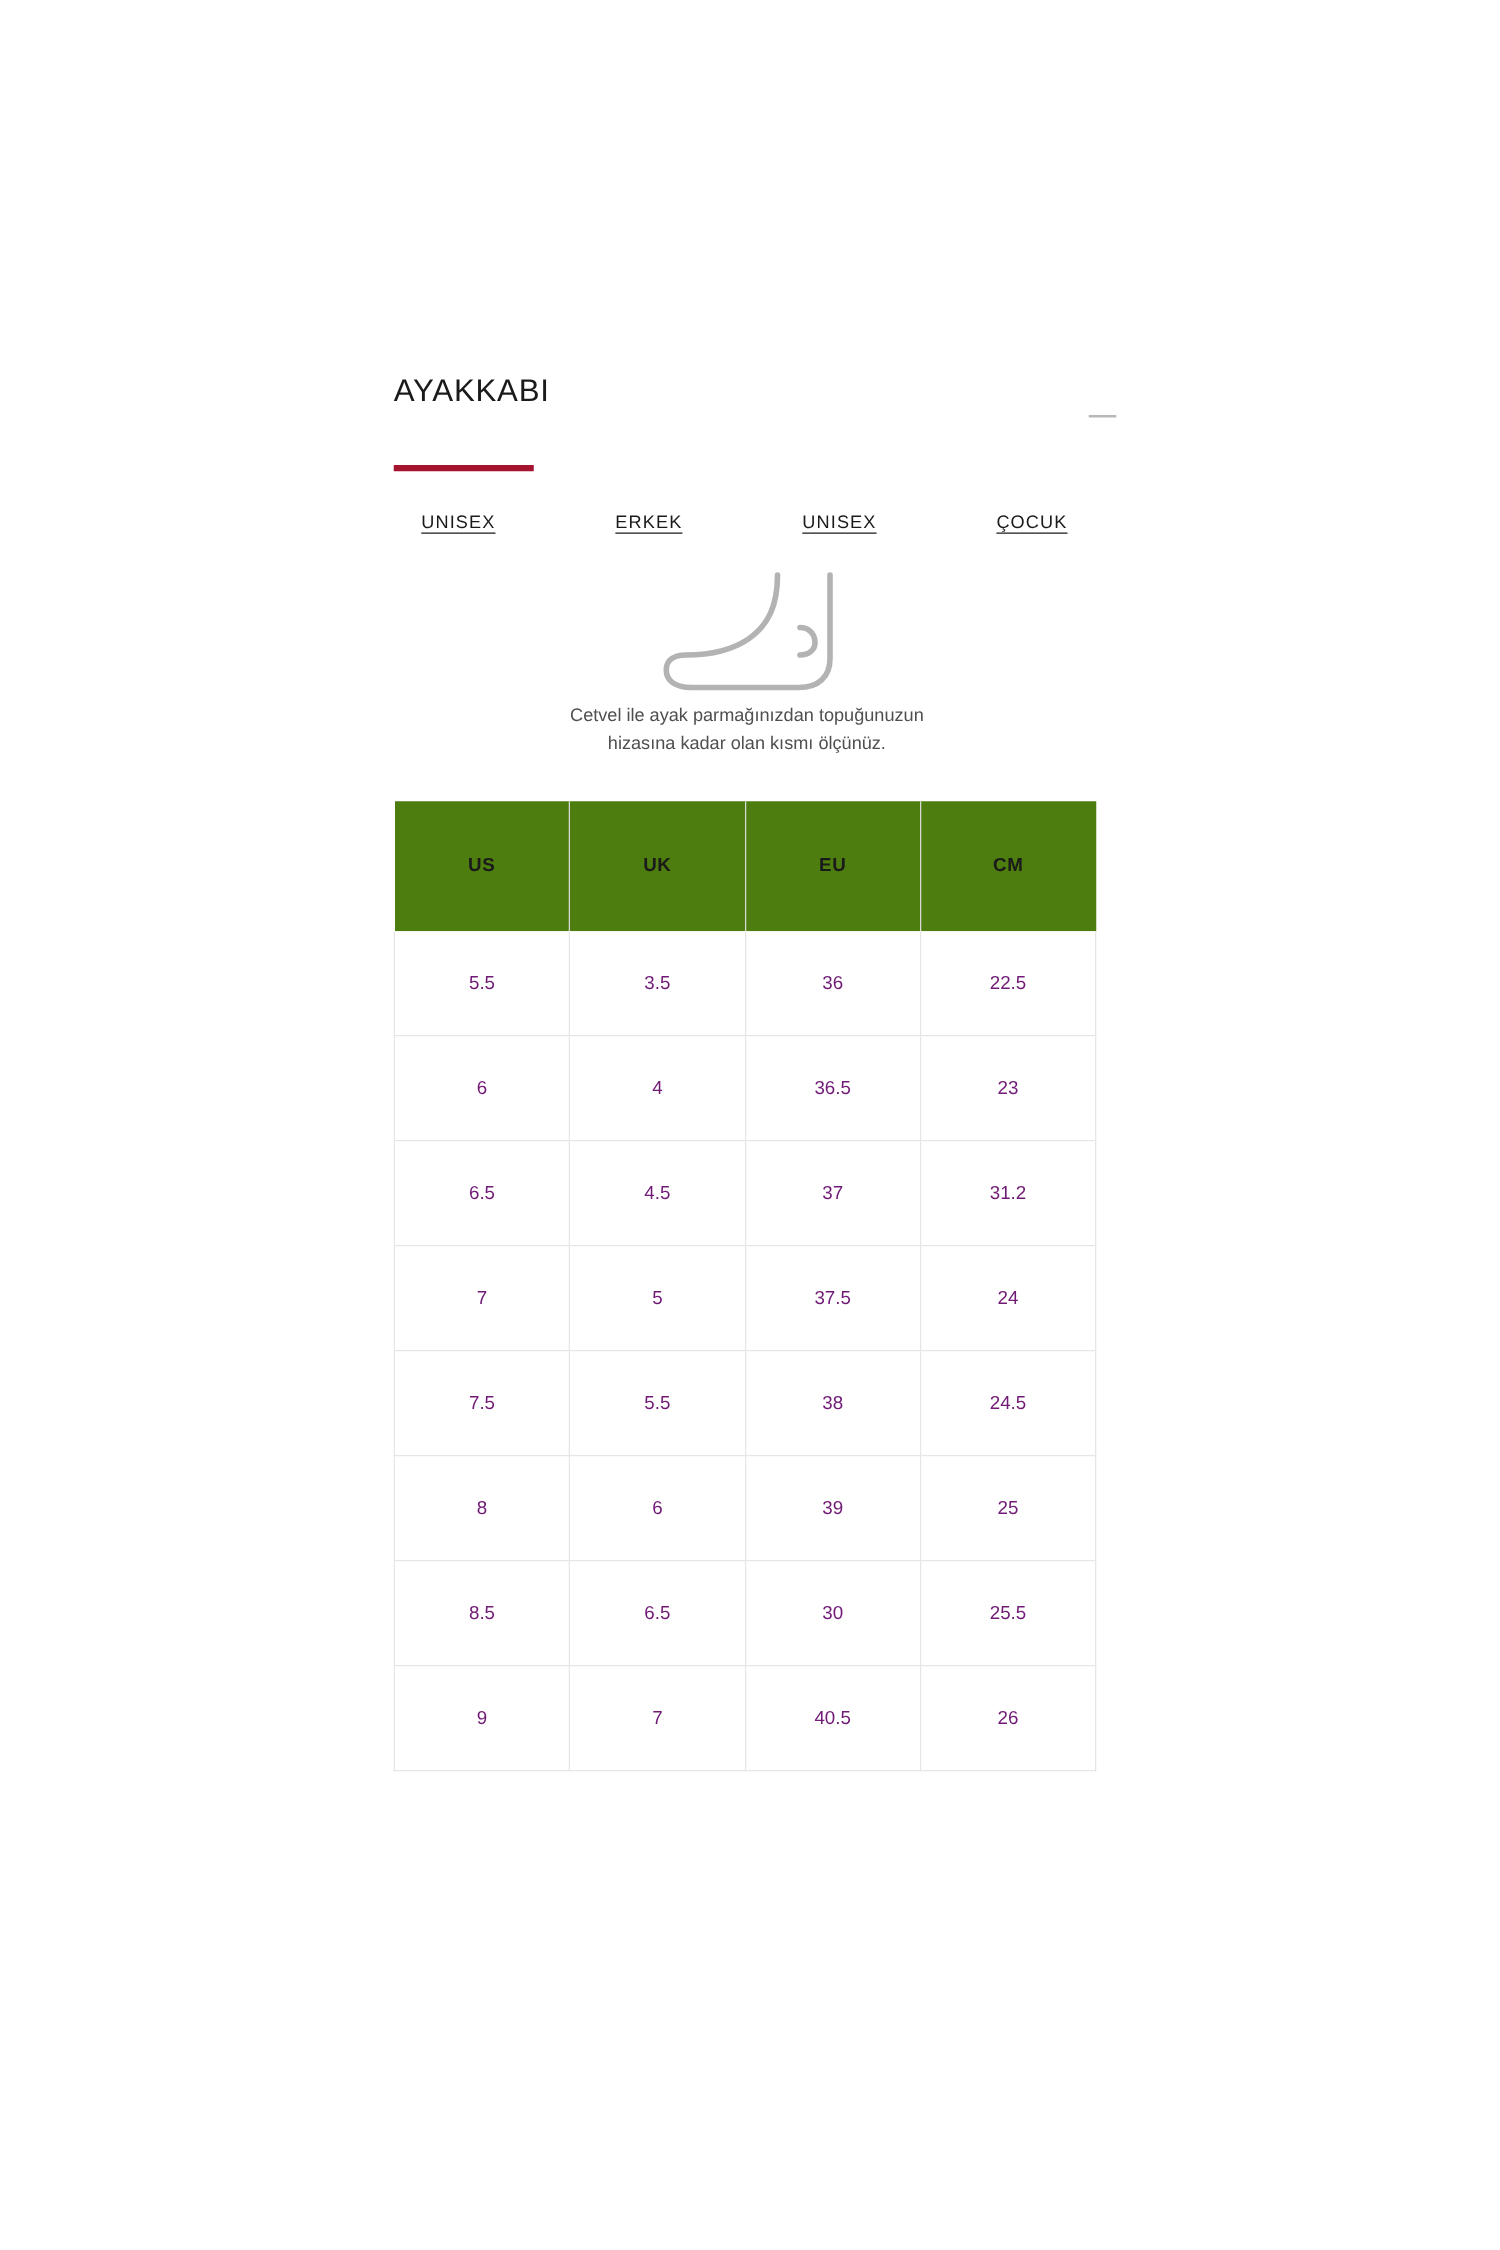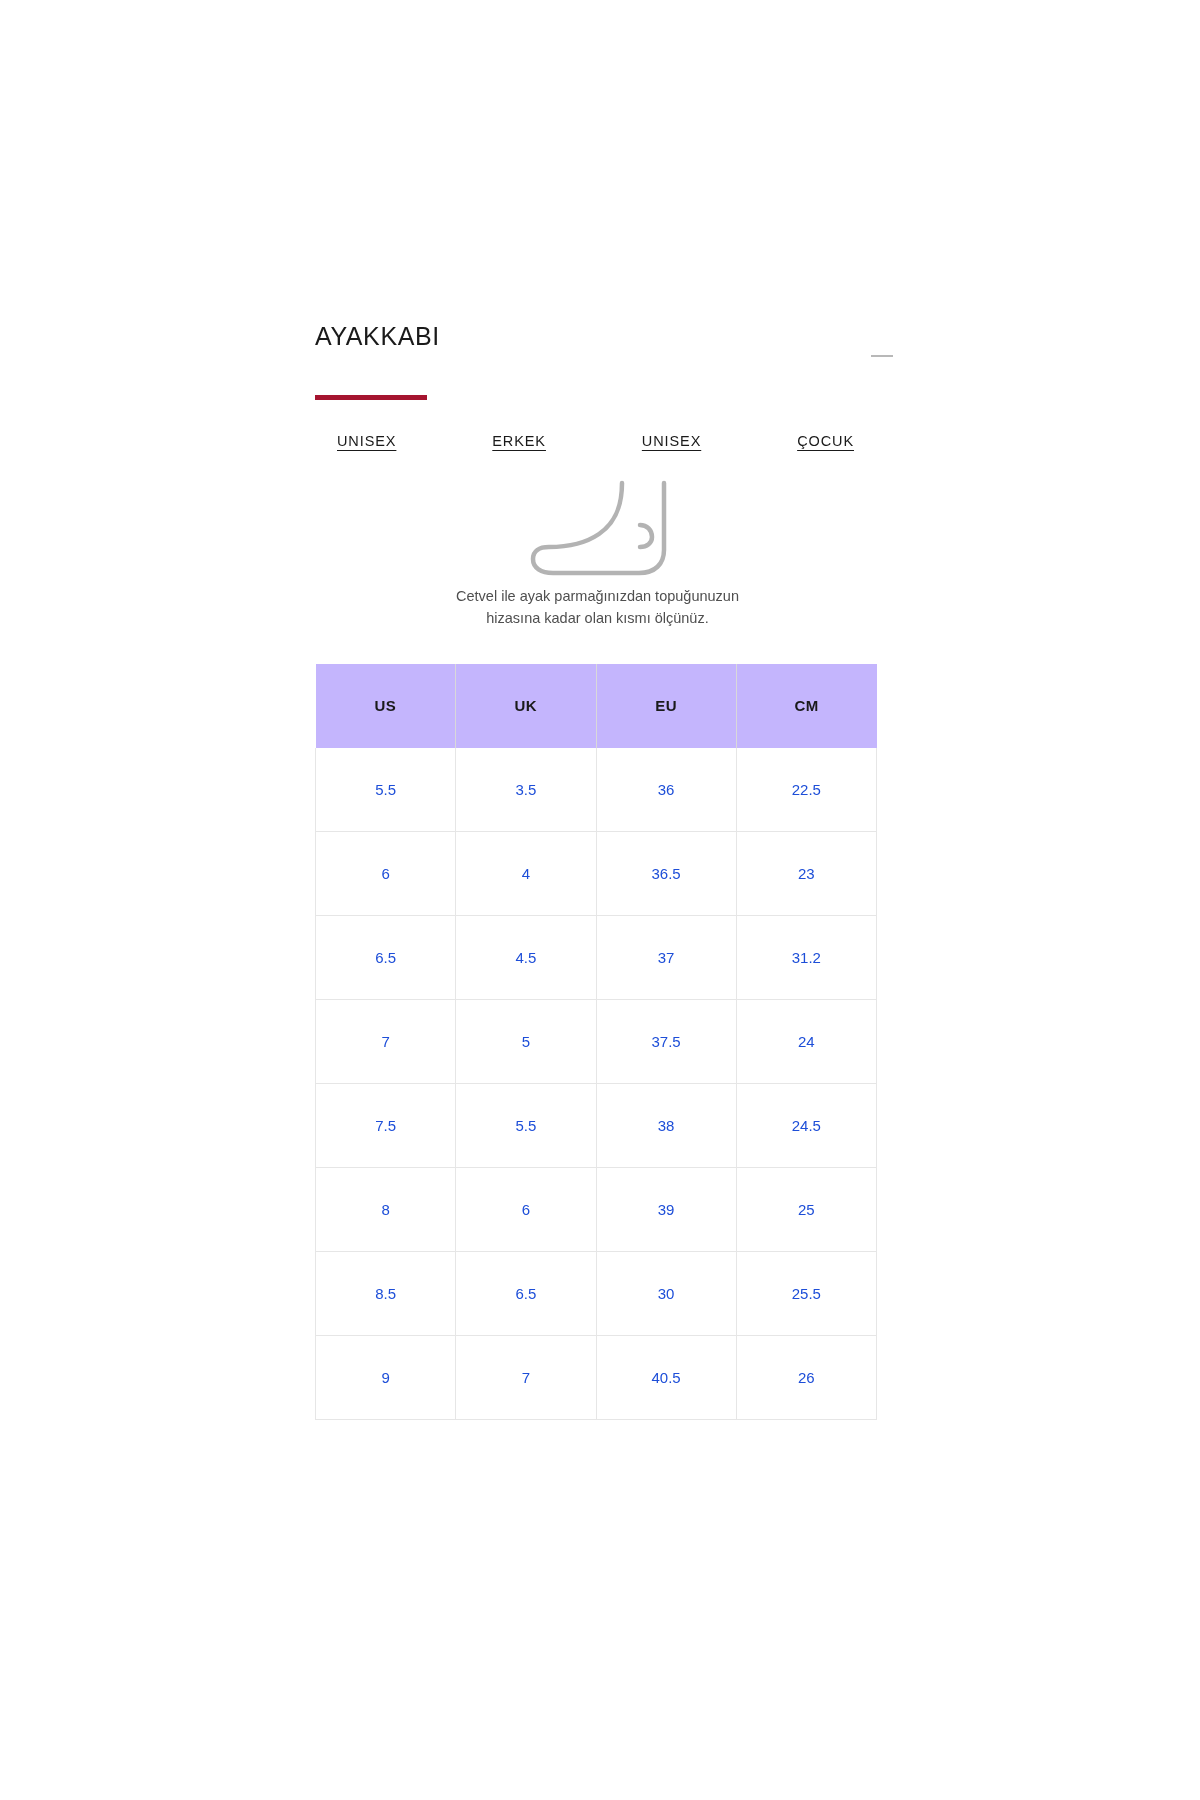--- a/index.html
+++ b/index.html
@@ -17,21 +17,21 @@
     width: 1200px;
     height: 1800px;
     background: #ffffff;
     overflow: hidden;
   }
 
   
   .panel {
     position: absolute;
     left: 315px;
-    top: 324px;
+    top: 301px;
     width: 565px;
   }
 
   
   .panel-header {
     position: relative;
     display: flex;
     align-items: flex-start;
     justify-content: space-between;
     height: 42px;
@@ -112,36 +112,36 @@
 
   
   .size-table {
     margin-top: 34px;
     width: 562px;
     border-collapse: collapse;
     table-layout: fixed;
   }
 
   .size-table th {
-    background: #c4b5fd;
-    height: 84px;
+    background: #4d7c0f;
+    height: 104px;
     font-size: 15px;
     font-weight: 700;
     letter-spacing: 0.5px;
     color: #1a1a1a;
     text-align: center;
     border-right: 1px solid #d9d9d9;
     vertical-align: middle;
   }
   .size-table th:last-child { border-right: none; }
 
   .size-table td {
     height: 84px;
     font-size: 15px;
-    color: #1d4ed8;
+    color: #701a75;
     text-align: center;
     vertical-align: middle;
     background: #ffffff;
     border: 1px solid #e6e6e6;
     border-top: none;
   }
   .size-table td:first-child { border-left: 1px solid #e6e6e6; }
   .size-table tbody tr:last-child td { border-bottom: 1px solid #e6e6e6; }
 </style>
 </head>

